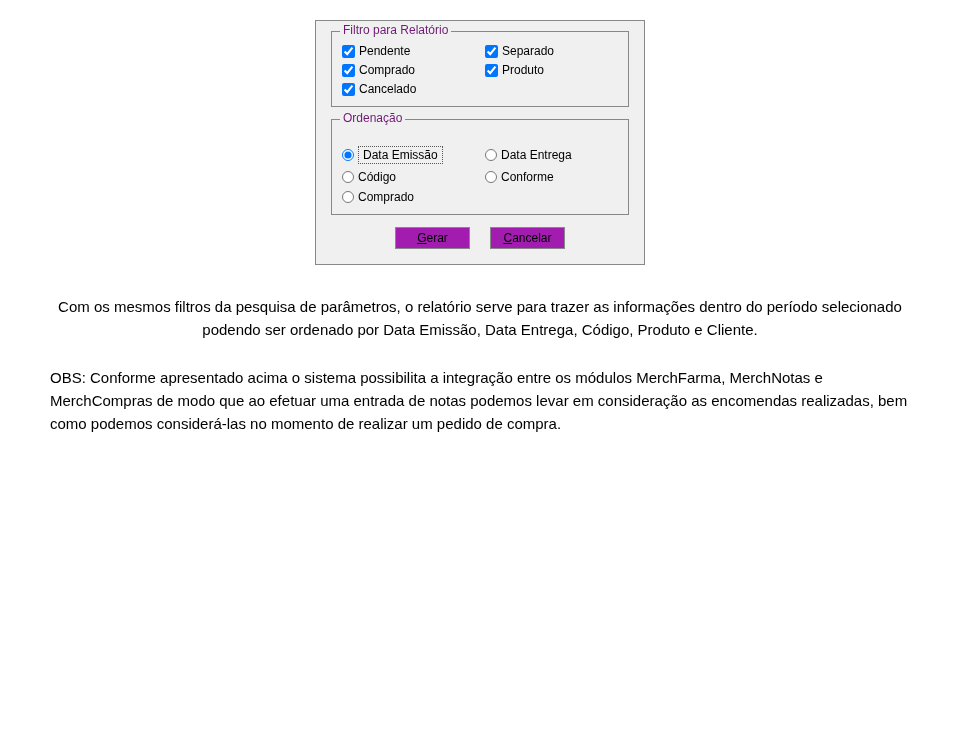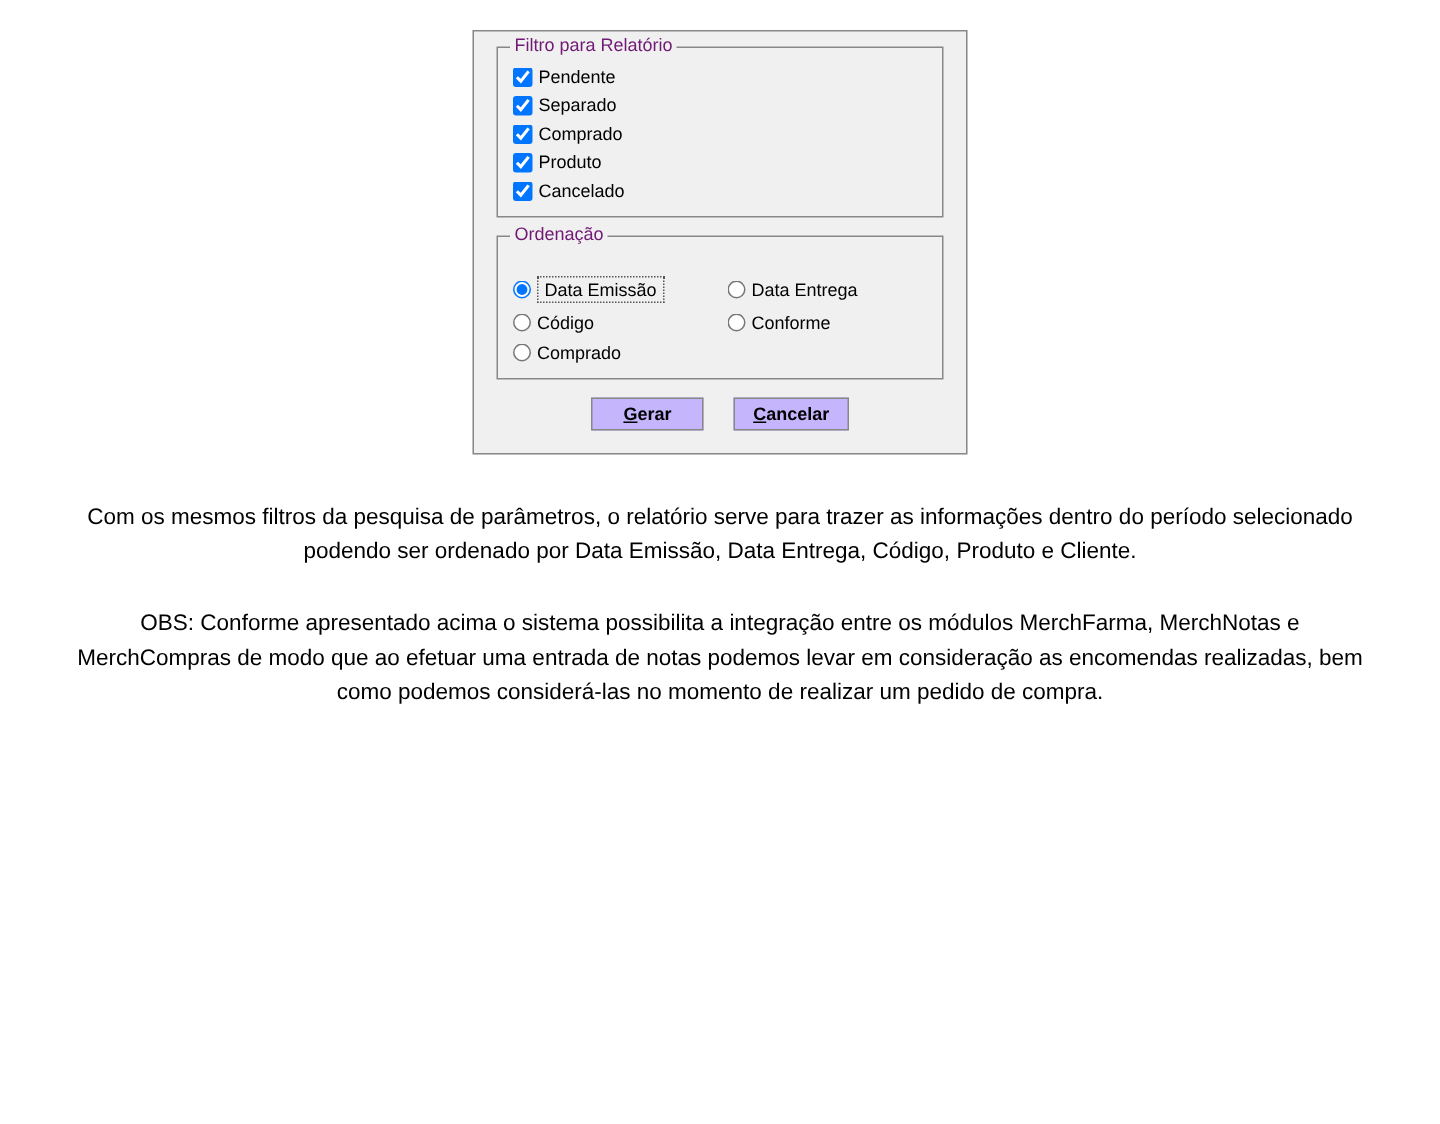--- a/index.html
+++ b/index.html
@@ -46,21 +46,21 @@
       color: #701a75;
       position: absolute;
       top: -9px;
       left: 8px;
       background: #f0f0f0;
       padding: 0 3px;
     }
 
     .checkbox-grid {
       display: grid;
-      grid-template-columns: 1fr;
+      grid-template-columns: 1fr 1fr;
       gap: 5px 10px;
       margin-top: 6px;
     }
 
     .checkbox-item {
       display: flex;
       align-items: center;
       gap: 4px;
       font-size: 12px;
     }
@@ -99,43 +99,42 @@
       justify-content: center;
       gap: 20px;
       margin-top: 10px;
     }
 
     .dialog-button {
       min-width: 75px;
       padding: 3px 12px;
       font-size: 12px;
       font-family: Arial, sans-serif;
-      background: #c4b5fd;
+      background: #a21caf;
       border: 1px solid #888;
       cursor: pointer;
-      font-weight: bold;
     }
 
     .content-section {
       margin: 0 10px;
     }
 
     .paragraph {
       font-size: 15px;
       line-height: 1.55;
       margin-bottom: 24px;
       color: #000;
       text-align: center;
     }
 
     .paragraph-obs {
       font-size: 15px;
       line-height: 1.55;
       color: #000;
-      text-align: center;
+      text-align: left;
     }
   </style>
 </head>
 <body>
 
 <div class="dialog-container">
   <div class="dialog-box">
 
     <div class="fieldset-group">
       <span class="fieldset-legend">Filtro para Relatório</span>

